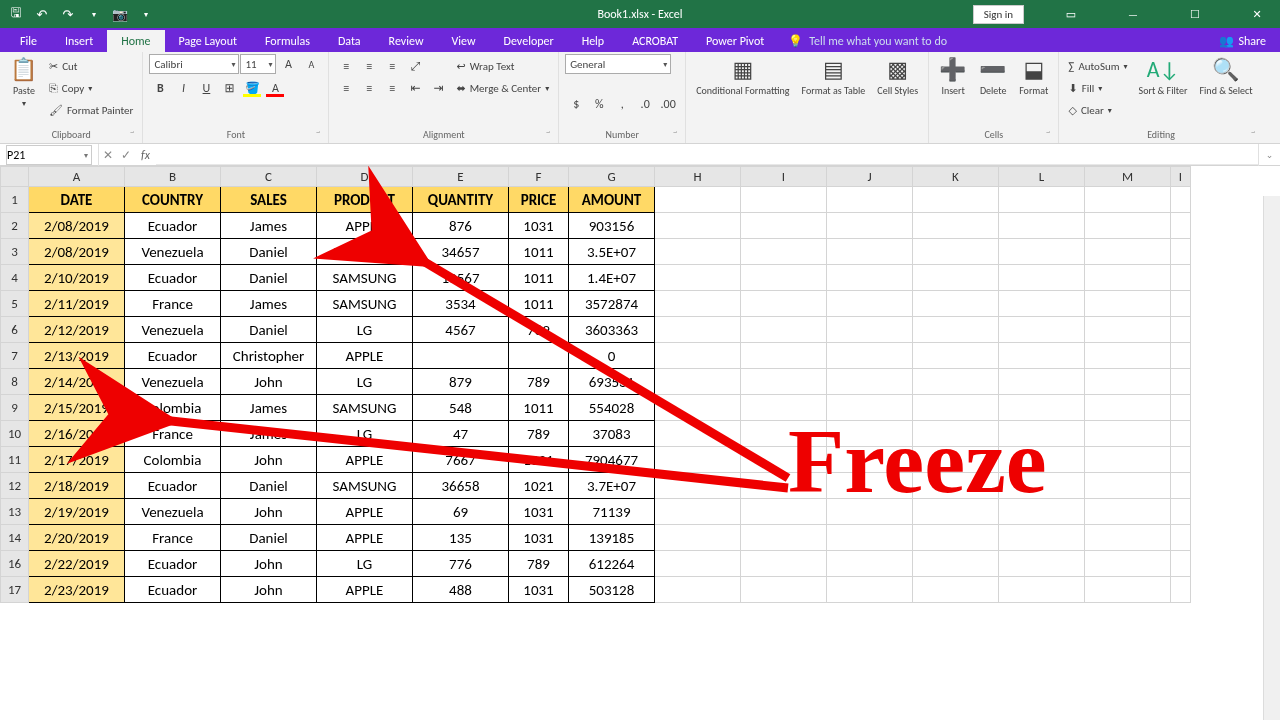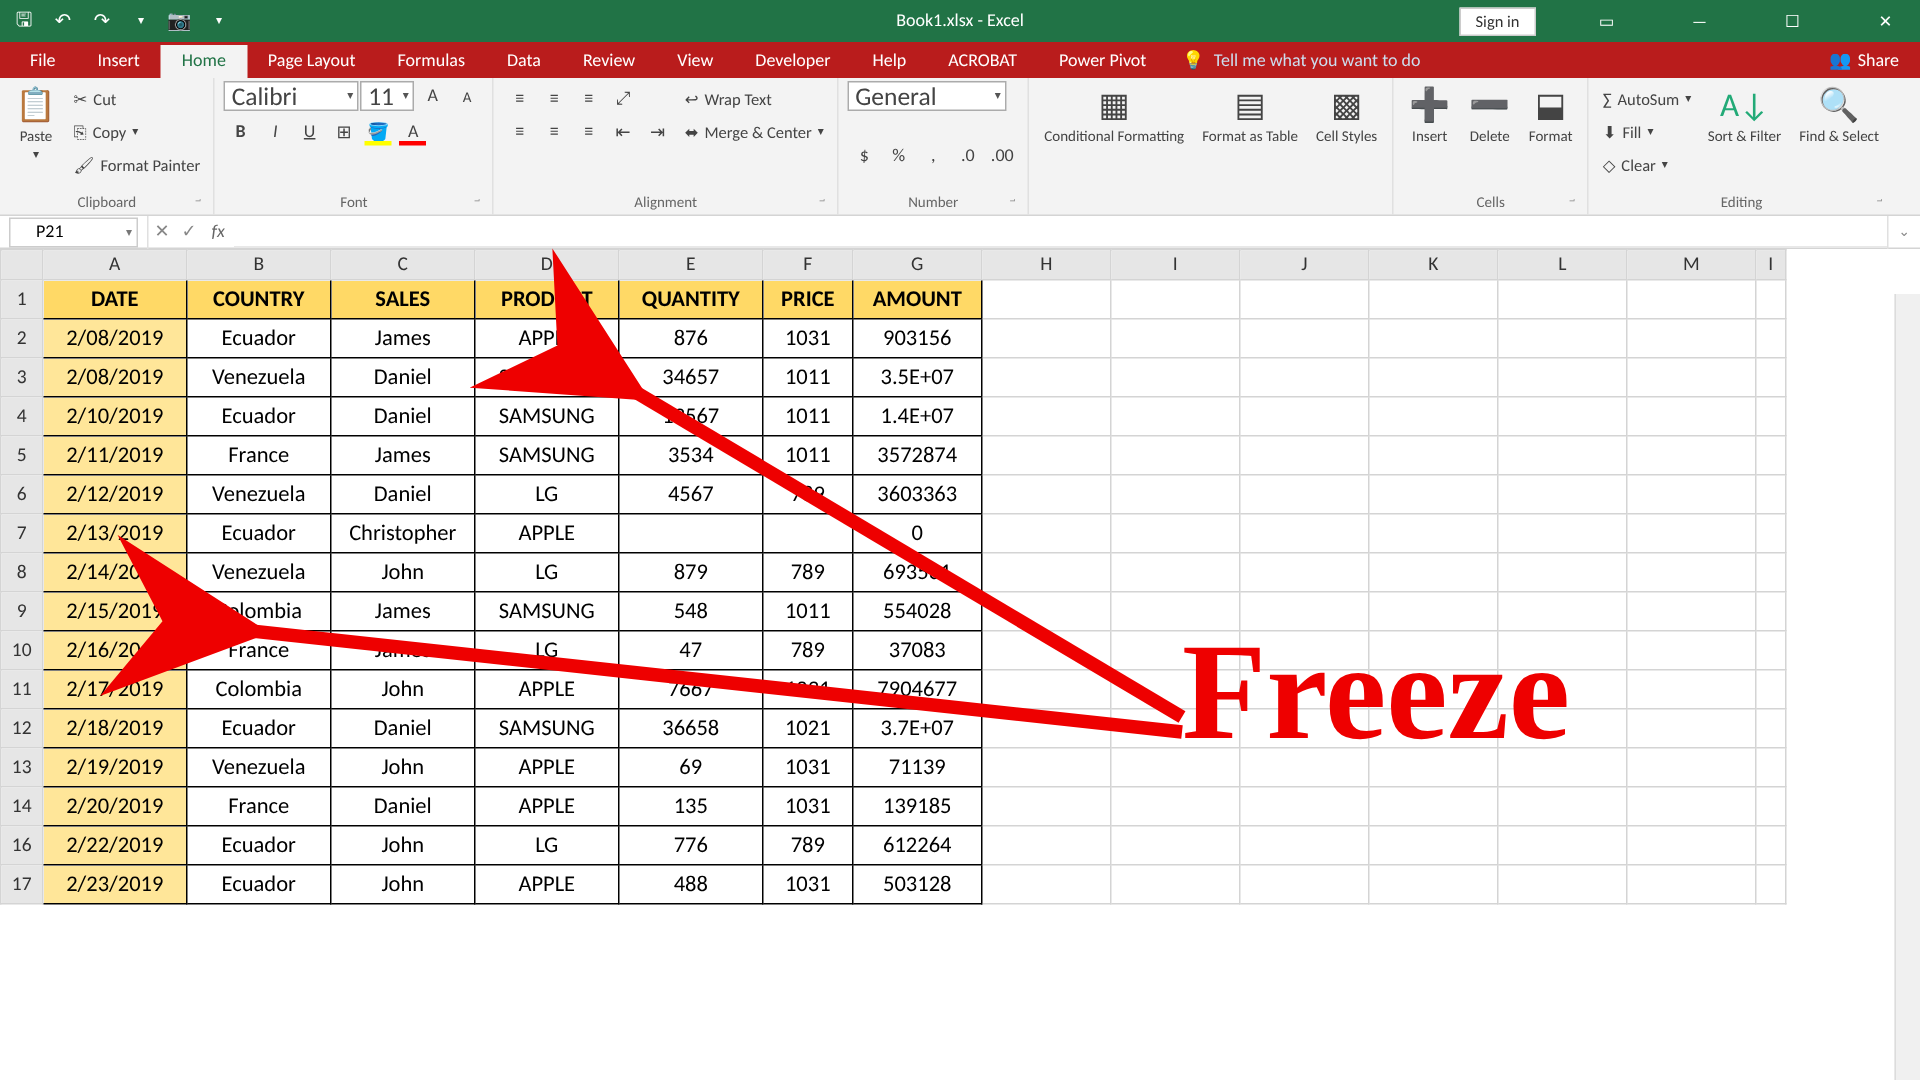--- a/index.html
+++ b/index.html
@@ -4,41 +4,41 @@
 <style>
 *{box-sizing:border-box;margin:0;padding:0;font-family:"Segoe UI",Calibri,Arial,sans-serif;user-select:none}
 body{background:#fff;overflow:hidden;width:1280px;height:720px;position:relative}
 .titlebar{height:28px;background:#217346;color:#fff;display:flex;align-items:center;font-size:12px;position:relative}
 .qat{display:flex;align-items:center;gap:2px;padding-left:4px}
 .qat-btn{width:24px;height:24px;display:flex;align-items:center;justify-content:center;cursor:pointer;font-size:13px}
 .title-center{position:absolute;left:50%;transform:translateX(-50%);font-size:12px}
 .title-right{margin-left:auto;display:flex;align-items:center;gap:16px}
 .signin{background:#fff;color:#333;padding:2px 10px;font-size:11px;margin-right:8px;border:1px solid #ccc}
 .win-btn{width:46px;height:28px;display:flex;align-items:center;justify-content:center;font-size:11px}
-.tabs{height:24px;background:#b91c1c;display:flex;align-items:flex-end;padding-left:6px;font-size:12px}
+.tabs{height:24px;background:#6d28d9;display:flex;align-items:flex-end;padding-left:6px;font-size:12px}
 .tab{padding:4px 14px;color:#fff;cursor:pointer}
 .tab.active{background:#f3f3f3;color:#217346}
 .tellme{color:#cde;font-size:12px;padding:4px 10px;display:flex;align-items:center;gap:6px}
 .share{margin-left:auto;color:#fff;padding:4px 14px;display:flex;align-items:center;gap:4px}
 .ribbon{height:92px;background:#f3f3f3;border-bottom:1px solid #d4d4d4;display:flex;font-size:11px;color:#444}
 .rgroup{border-right:1px solid #e0e0e0;padding:2px 6px 0;display:flex;flex-direction:column;justify-content:space-between;height:100%}
 .rgroup-body{display:flex;gap:4px;align-items:flex-start;flex:1}
 .rgroup-label{text-align:center;font-size:10px;color:#666;padding:2px 0;position:relative}
 .rgroup-label::after{content:"⌐";position:absolute;right:2px;transform:rotate(180deg);font-size:8px;color:#888}
 .bigbtn{display:flex;flex-direction:column;align-items:center;gap:2px;padding:2px 4px;cursor:pointer;min-width:36px}
 .bigbtn .ico{font-size:22px}
 .bigbtn .lbl{font-size:10px;text-align:center;line-height:11px}
 .col3{display:flex;flex-direction:column;gap:2px;padding-top:2px}
 .smallrow{display:flex;align-items:center;gap:4px;height:20px;padding:0 3px;cursor:pointer;font-size:11px;white-space:nowrap}
-.sel{border:1px solid #ababab;background:#fff;height:20px;font-size:17px;padding:0 14px 0 4px;position:relative;display:inline-flex;align-items:center}
+.sel{border:1px solid #ababab;background:#fff;height:20px;font-size:11px;padding:0 14px 0 4px;position:relative;display:inline-flex;align-items:center}
 .sel::after{content:"▾";position:absolute;right:3px;font-size:8px;color:#555}
 .btnrow{display:flex;gap:1px}
 .rb{width:22px;height:20px;display:flex;align-items:center;justify-content:center;cursor:pointer;font-size:12px}
 .namebox-row{height:22px;border-bottom:1px solid #d4d4d4;display:flex;align-items:center;background:#fff;font-size:12px}
-.namebox{width:86px;border:1px solid #ccc;height:20px;margin:0 6px;padding:0 18px 0 17px;display:flex;align-items:center;position:relative;font-family:Calibri}
+.namebox{width:86px;border:1px solid #ccc;height:20px;margin:0 6px;padding:0 18px 0 0;display:flex;align-items:center;position:relative;font-family:Calibri}
 .namebox::after{content:"▾";position:absolute;right:3px;font-size:8px;color:#777}
 .fx-btn{width:18px;text-align:center;color:#888;font-size:12px}
 .fx-lbl{font-style:italic;color:#666;margin:0 6px;font-size:12px}
 .fbar{flex:1;height:20px;border-bottom:1px solid #e8e8e8}
 .fbar-exp{width:22px;text-align:center;color:#888;border-left:1px solid #e0e0e0;height:22px;line-height:22px;font-size:9px}
 .grid-wrap{position:relative;background:#fff}
 table.sheet{border-collapse:collapse;table-layout:fixed}
 .sheet th,.sheet td{border:1px solid #d4d4d4;height:26px;font-size:15px;font-family:Calibri;padding:0;text-align:center;overflow:hidden;white-space:nowrap}
 .sheet thead th{background:#e6e6e6;font-weight:400;color:#333;font-size:13px;height:20px}
 .sheet .rowhdr{background:#e6e6e6;font-weight:400;color:#333;font-size:13px;width:28px;text-align:center}

